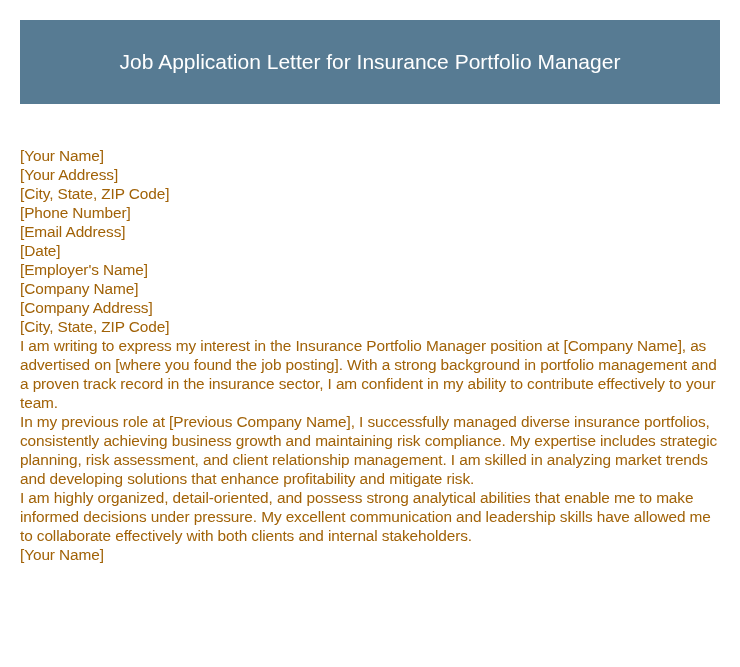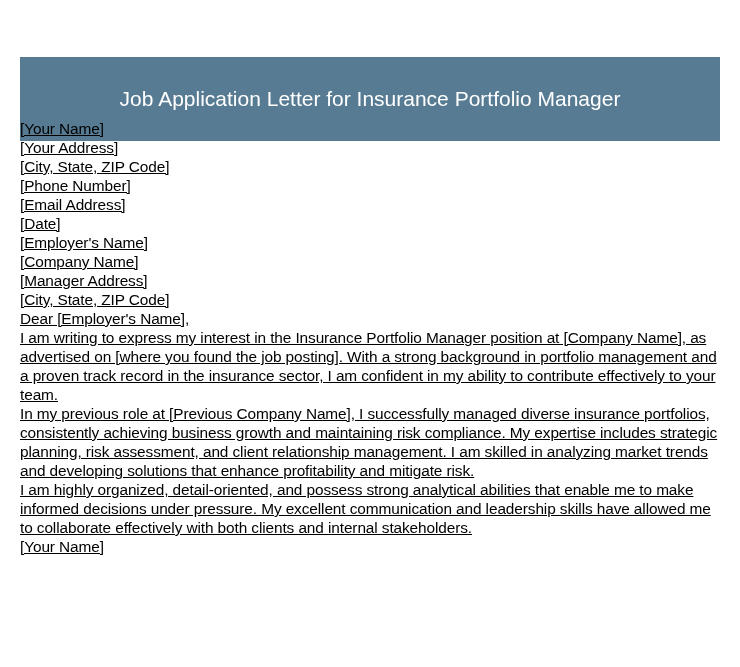--- a/index.html
+++ b/index.html
@@ -17,40 +17,38 @@
     .header {
       position: absolute;
       left: 20px;
       top: 20px;
       width: 700px;
       height: 84px;
       background: #577b93;
       display: flex;
       align-items: center;
       justify-content: center;
-      margin-top: 37px;
     }
     .header h1 {
       margin: 0;
       color: #ffffff;
       font-family: "Liberation Sans", sans-serif;
       font-weight: normal;
       font-size: 21px;
       letter-spacing: 0px;
     }
     .letter {
       position: absolute;
       left: 20px;
-      top: 119px;
+      top: 146px;
       width: 705px;
-      color: #000000;
+      color: #a16207;
       font-size: 15.4px;
       line-height: 19px;
       letter-spacing: -0.1px;
-      text-decoration: underline;
     }
     .letter .line {
       display: block;
       margin: 0;
     }
     .letter p {
       margin: 0;
     }
   </style>
 </head>
@@ -62,20 +60,19 @@
 
 <div class="letter">
   <span class="line">[Your Name]</span>
   <span class="line">[Your Address]</span>
   <span class="line">[City, State, ZIP Code]</span>
   <span class="line">[Phone Number]</span>
   <span class="line">[Email Address]</span>
   <span class="line">[Date]</span>
   <span class="line">[Employer's Name]</span>
   <span class="line">[Company Name]</span>
-  <span class="line">[Manager Address]</span>
+  <span class="line">[Company Address]</span>
   <span class="line">[City, State, ZIP Code]</span>
-  <span class="line">Dear [Employer's Name],</span>
   <p>I am writing to express my interest in the Insurance Portfolio Manager position at [Company Name], as advertised on [where you found the job posting]. With a strong background in portfolio management and a proven track record in the insurance sector, I am confident in my ability to contribute effectively to your team.</p>
   <p>In my previous role at [Previous Company Name], I successfully managed diverse insurance portfolios, consistently achieving business growth and maintaining risk compliance. My expertise includes strategic planning, risk assessment, and client relationship management. I am skilled in analyzing market trends and developing solutions that enhance profitability and mitigate risk.</p>
   <p>I am highly organized, detail-oriented, and possess strong analytical abilities that enable me to make informed decisions under pressure. My excellent communication and leadership skills have allowed me to collaborate effectively with both clients and internal stakeholders.</p>
   <span class="line">[Your Name]</span>
 </div>
 
 </body></html>

